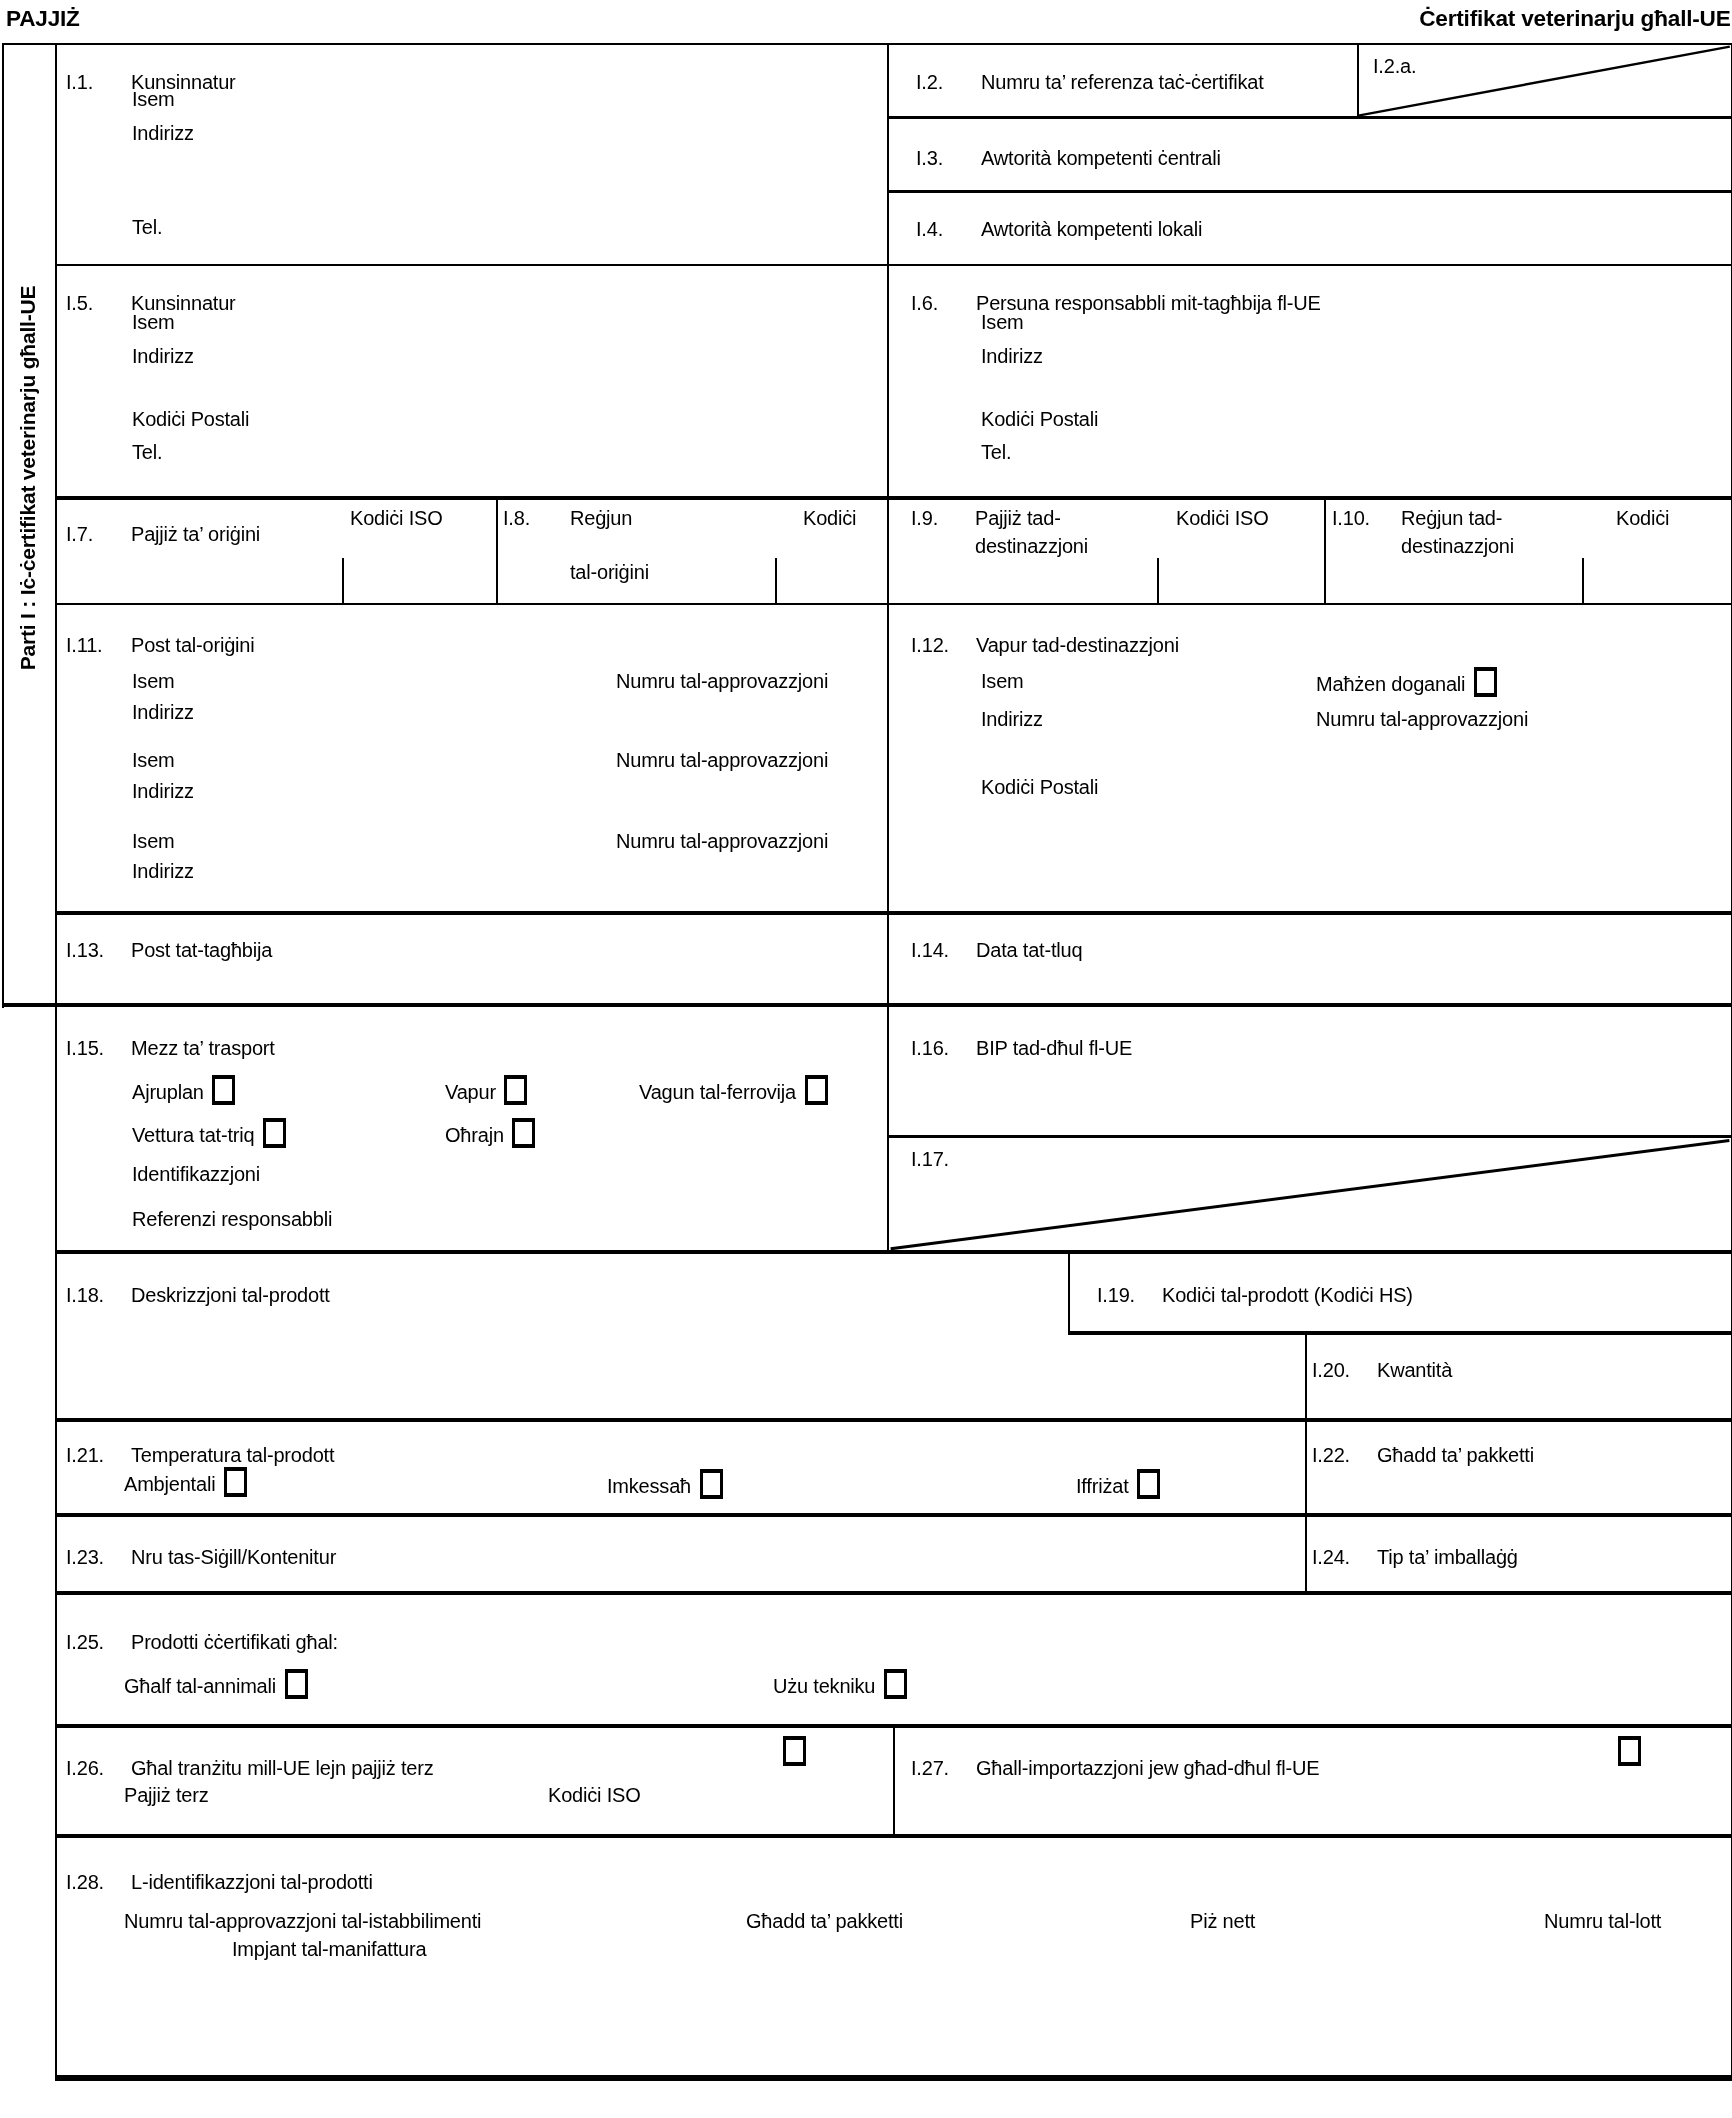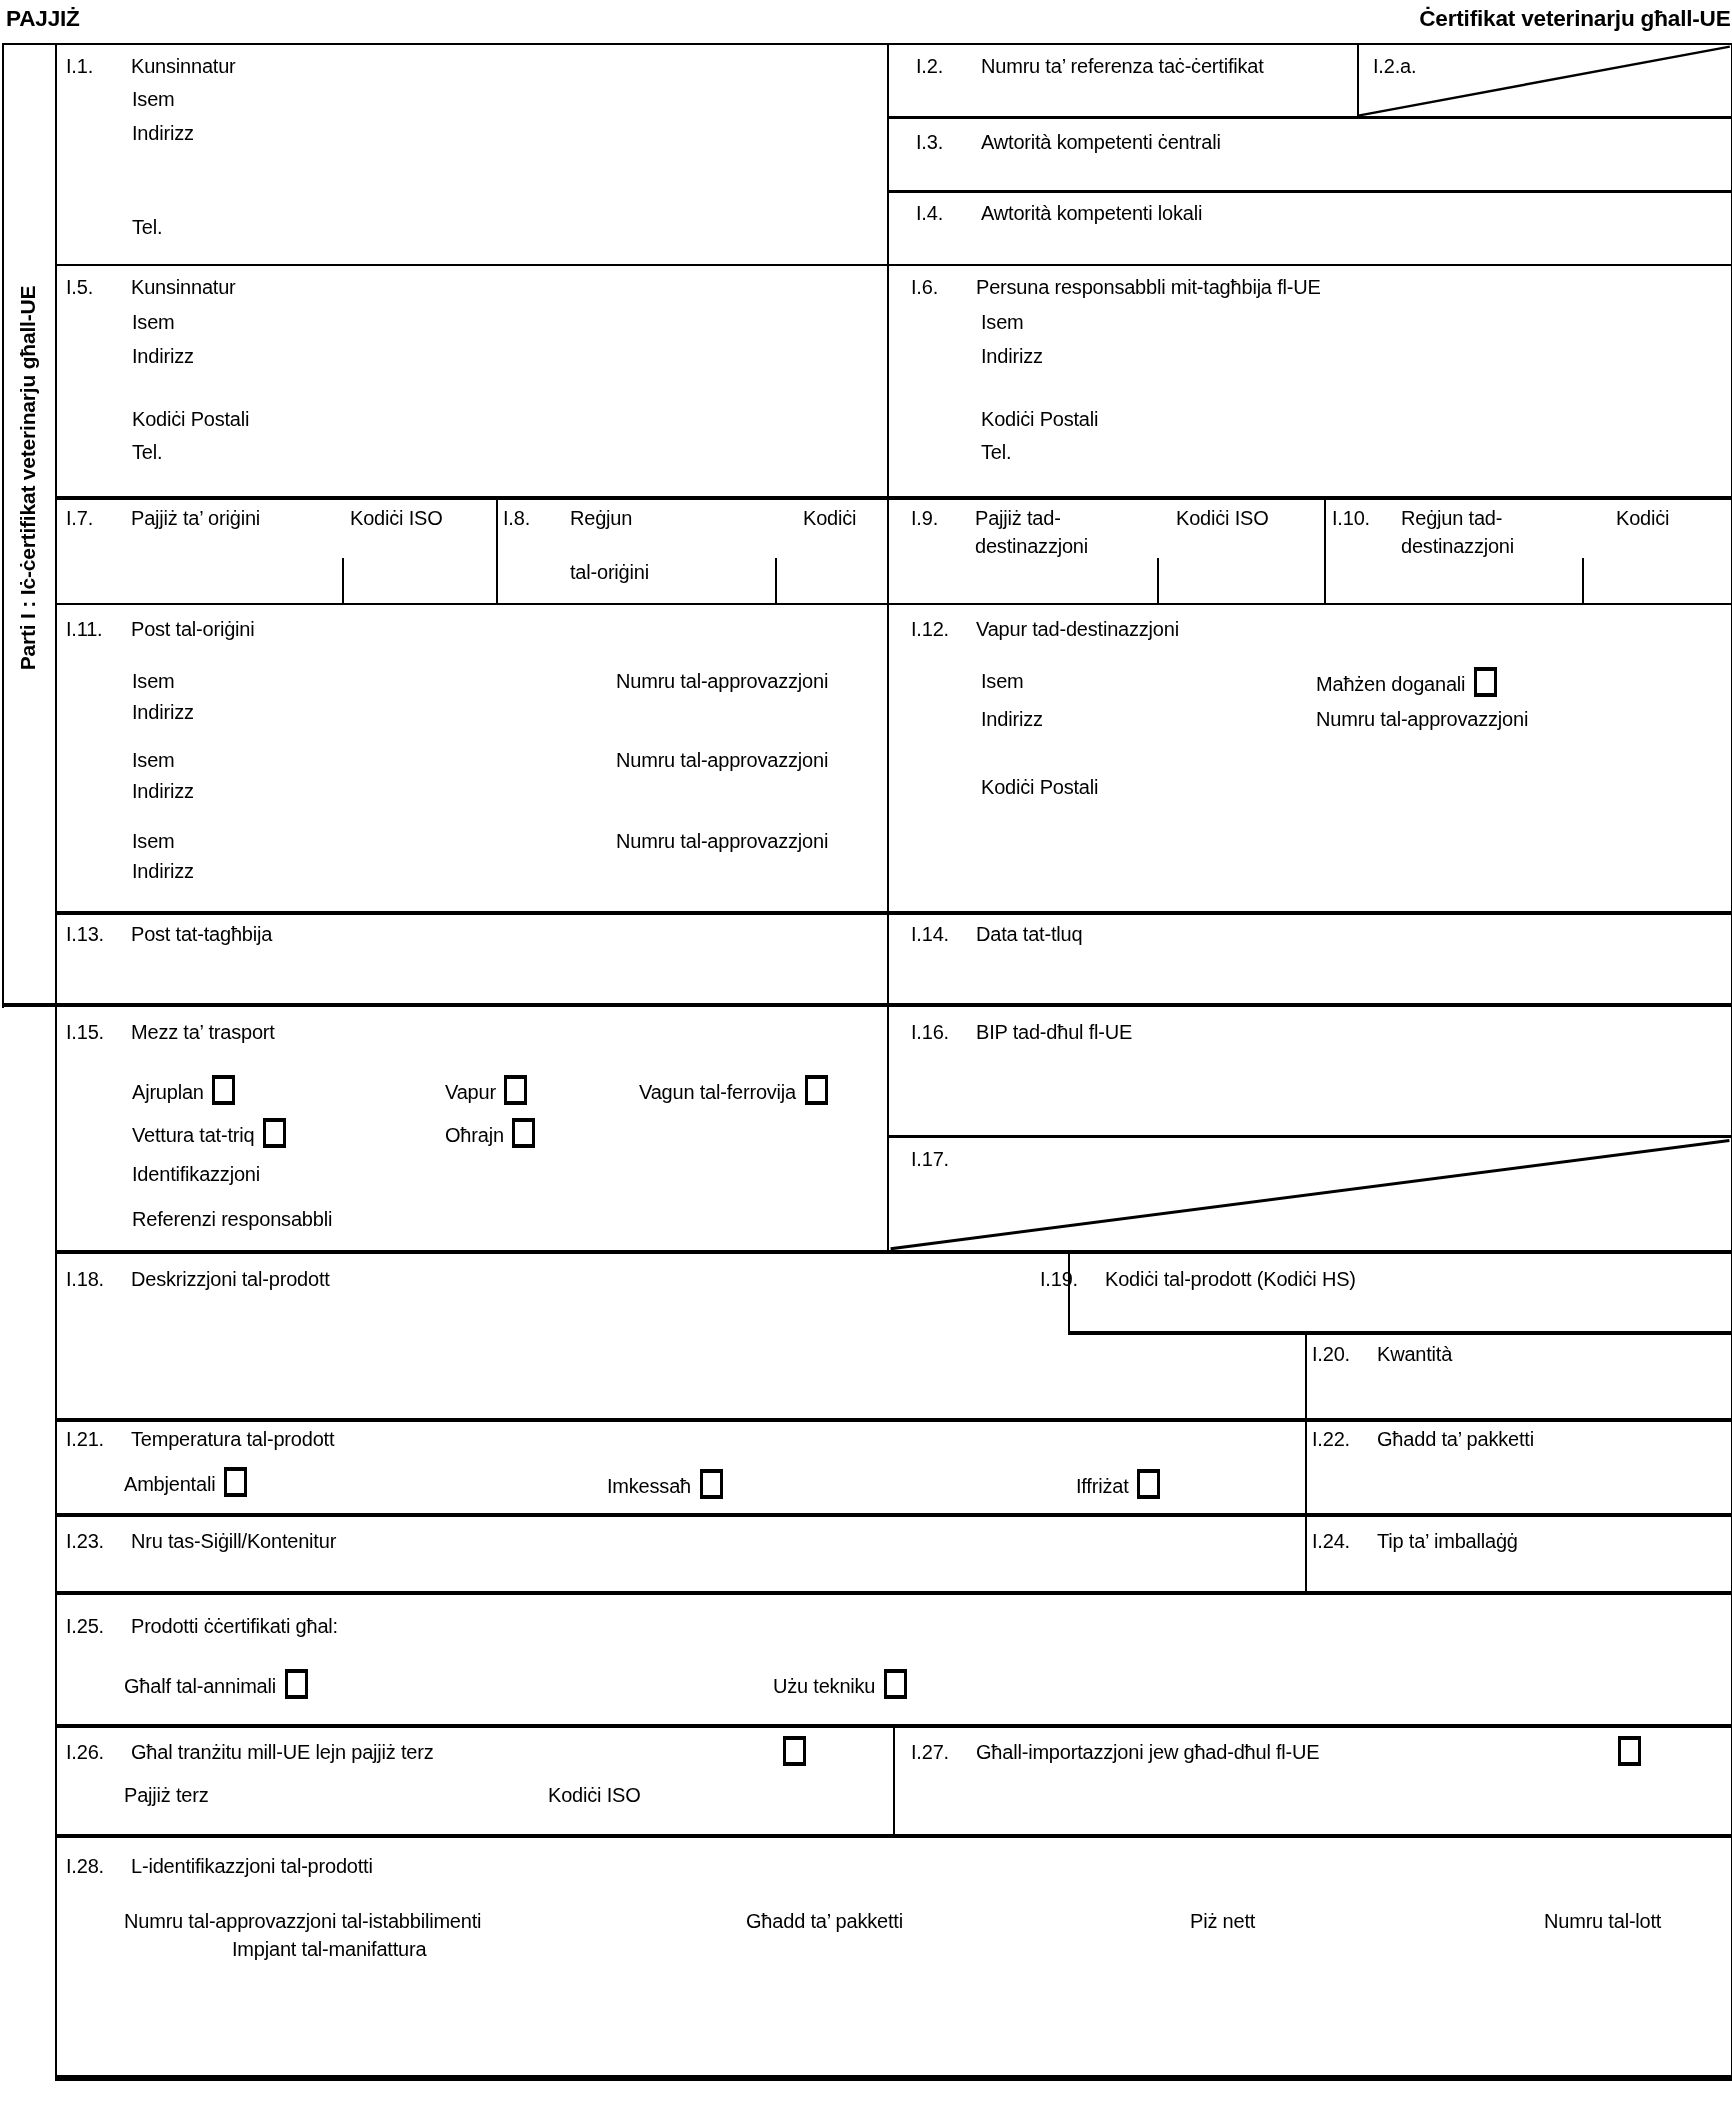--- a/index.html
+++ b/index.html
@@ -1,20 +1,20 @@
 <!DOCTYPE html>
 <html style="font-size:9.8px"><head>
 <meta charset="utf-8">
 <style>
   html,body{margin:0;padding:0;background:#fff;}
   .page{position:relative;width:1733px;height:2119px;background:#fff;
         font-family:"Liberation Sans",sans-serif;color:#000;overflow:hidden;}
   .t{position:absolute;font-size:20px;line-height:1.25;white-space:nowrap;letter-spacing:-0.2px;}
   .hdr{font-size:22.6px;font-weight:bold;}
-  .num{display:inline-block;min-width:65px;}
+  .num{display:inline-block;min-width:65px;margin-top:16px;}
   .hl,.vl{position:absolute;background:#000;}
   .sidebar-label{position:absolute;left:28px;top:478px;transform:translate(-50%,-50%) rotate(-90deg);
                  white-space:nowrap;font-size:21px;font-weight:bold;letter-spacing:-0.2px;}
   .box{display:inline-block;width:17px;height:22px;border:solid #000;border-width:4.9px 3px;
        margin-left:8.5px;vertical-align:-6.1px;box-sizing:content-box;background:#fff;}
   .absbox{position:absolute;width:17px;height:22px;border:solid #000;border-width:4.9px 3px;
           box-sizing:content-box;background:#fff;}
   svg{position:absolute;}
 </style>
 </head>
@@ -137,21 +137,21 @@
   <div class="t" style="left:639px;top:1075px"><span>Vagun tal-ferrovija</span><span class="box"></span></div>
   <div class="t" style="left:132px;top:1118px"><span>Vettura tat-triq</span><span class="box"></span></div>
   <div class="t" style="left:445px;top:1118px"><span>Oħrajn</span><span class="box"></span></div>
   <div class="t" style="left:132px;top:1162px">Identifikazzjoni</div>
   <div class="t" style="left:132px;top:1207px">Referenzi responsabbli</div>
 
   <div class="t" style="left:911px;top:1020px"><span class="num">I.16.</span><span>BIP tad-dħul fl-UE</span></div>
   <div class="t" style="left:911px;top:1147px">I.17.</div>
 
   <div class="t" style="left:66px;top:1267px"><span class="num">I.18.</span><span>Deskrizzjoni tal-prodott</span></div>
-  <div class="t" style="left:1040px;top:1267px"><span class="num">I.19.</span><span>Kodiċi tal-prodott (Kodiċi HS)</span></div>
+  <div class="t" style="left:1097px;top:1267px"><span class="num">I.19.</span><span>Kodiċi tal-prodott (Kodiċi HS)</span></div>
   <div class="t" style="left:1312px;top:1342px"><span class="num">I.20.</span><span>Kwantità</span></div>
 
   <div class="t" style="left:66px;top:1427px"><span class="num">I.21.</span><span>Temperatura tal-prodott</span></div>
   <div class="t" style="left:124px;top:1467px"><span>Ambjentali</span><span class="box"></span></div>
   <div class="t" style="left:607px;top:1469px"><span>Imkessaħ</span><span class="box"></span></div>
   <div class="t" style="left:1076px;top:1469px"><span>Iffriżat</span><span class="box"></span></div>
   <div class="t" style="left:1312px;top:1427px"><span class="num">I.22.</span><span>Għadd ta’ pakketti</span></div>
 
   <div class="t" style="left:66px;top:1529px"><span class="num">I.23.</span><span>Nru tas-Siġill/Kontenitur</span></div>
   <div class="t" style="left:1312px;top:1529px"><span class="num">I.24.</span><span>Tip ta’ imballaġġ</span></div>

